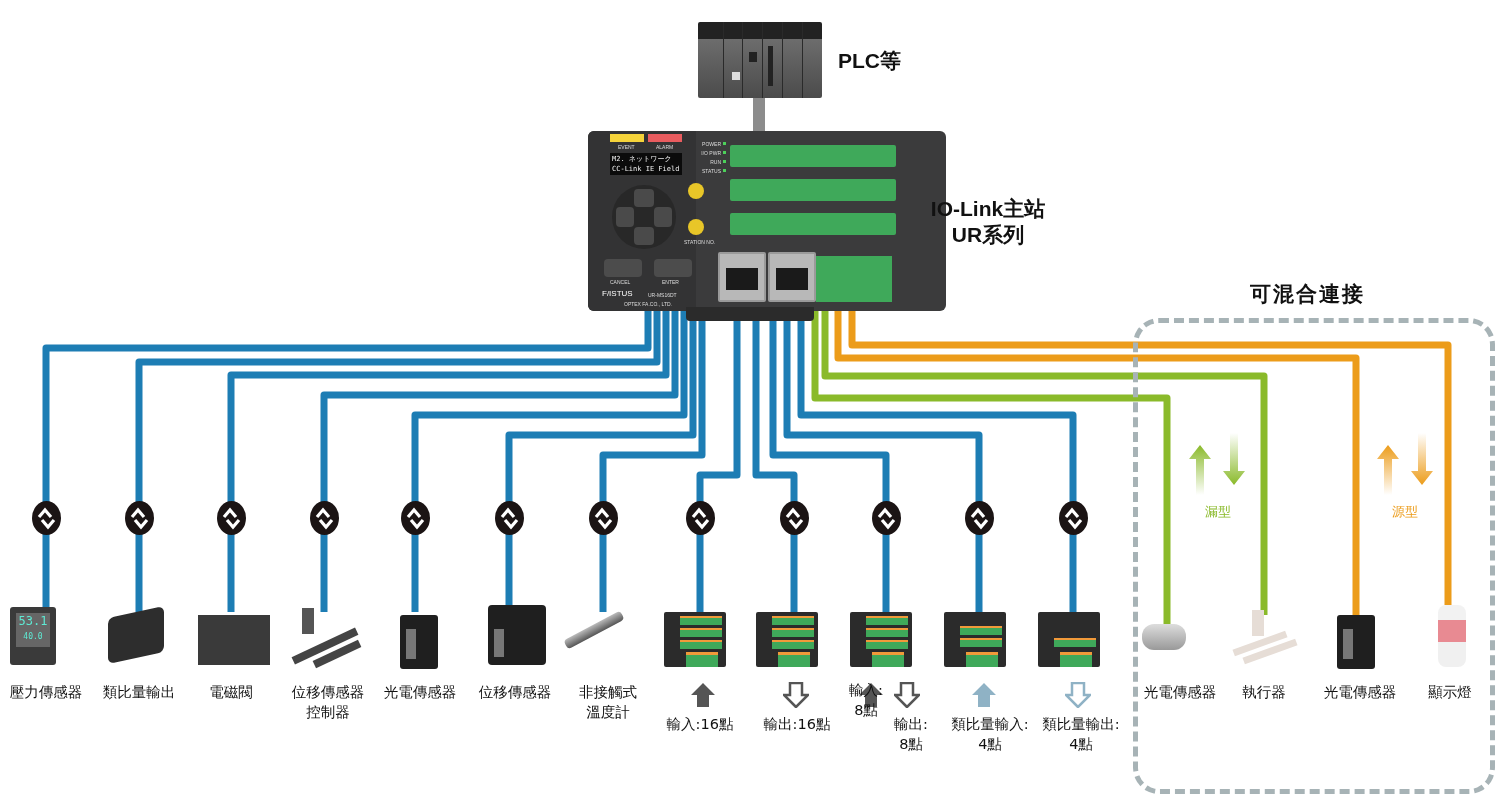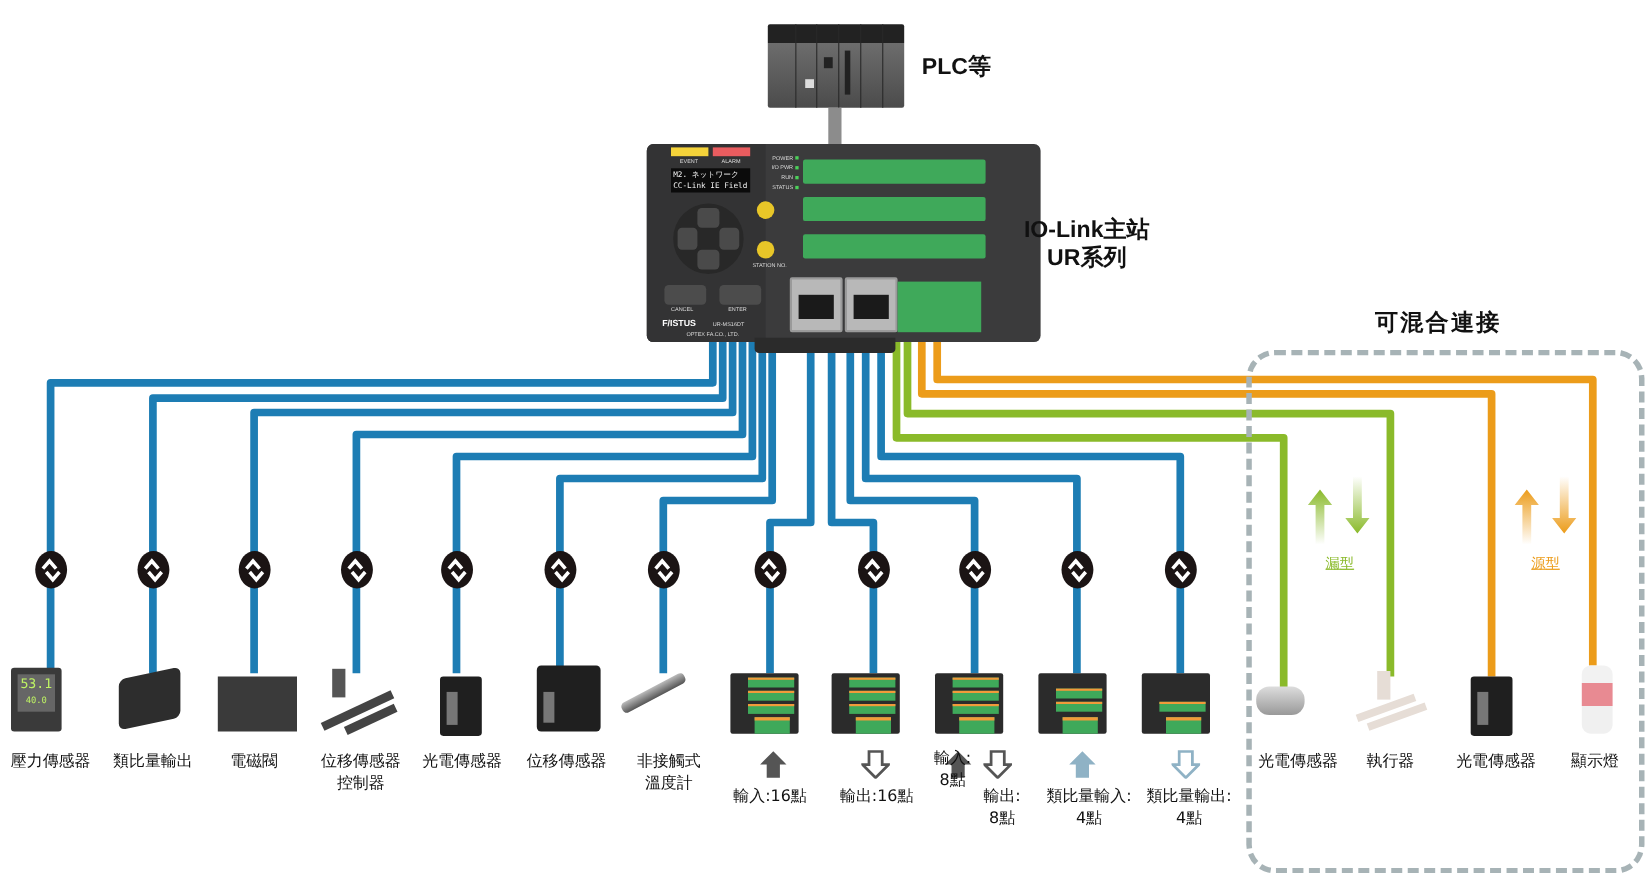--- a/index.html
+++ b/index.html
@@ -2,21 +2,21 @@
 <html><head>
 <meta charset="utf-8">
 <style>
   html, body { margin:0; padding:0; background:#ffffff; }
   body { width:1500px; height:802px; position:relative; overflow:hidden;
          font-family:"DejaVu Sans", sans-serif; color:#111; }
   #wires { position:absolute; left:0; top:0; width:1500px; height:802px; }
   .abs { position:absolute; }
   .title-label { font-family:"Liberation Sans", sans-serif; font-weight:bold; font-size:21px; color:#111; text-align:center; line-height:26px; }
   .dev-label { position:absolute; font-size:14.5px; color:#111; text-align:center; line-height:20px; white-space:nowrap; transform:translateX(-50%); }
-  .sub-label { position:absolute; font-size:13px; text-align:center; transform:translateX(-50%);text-decoration:underline; }
+  .sub-label { position:absolute; font-size:13px; text-align:center; transform:translateX(-50%); }
 
   
   #plc { left:698px; top:22px; width:124px; height:76px; background:linear-gradient(#222 0 22%, #6d6d6d 22%, #4b4b4b 100%); border-radius:2px; display:flex; }
   #plc .slot { flex:1; border-right:1px solid #2a2a2a; position:relative; }
   #plc .slot:last-child { border-right:none; }
   #plc-cable { left:753px; top:98px; width:12px; height:36px; background:#8c8c8c; }
 
   
   #master { left:588px; top:131px; width:358px; height:180px; background:#3b3b3c; border-radius:6px; }
   .m-left { position:absolute; left:0; top:0; width:108px; height:180px; background:#333334; border-radius:6px 0 0 6px; }
@@ -101,21 +101,21 @@
     <div class="dpad">
       <span style="left:22px;top:4px;width:20px;height:18px"></span>
       <span style="left:22px;top:42px;width:20px;height:18px"></span>
       <span style="left:4px;top:22px;width:18px;height:20px"></span>
       <span style="left:42px;top:22px;width:18px;height:20px"></span>
     </div>
     <div class="btn" style="left:16px;top:128px;width:38px;height:18px"></div>
     <div class="btn" style="left:66px;top:128px;width:38px;height:18px"></div>
     <div class="tiny" style="left:22px;top:148px">CANCEL</div>
     <div class="tiny" style="left:74px;top:148px">ENTER</div>
-    <div class="abs" style="left:14px;top:158px;font-size:8px;font-weight:bold;color:#fff;font-family:'Liberation Sans',sans-serif">F/ISTUS</div>
+    <div class="abs" style="left:14px;top:158px;font-size:8px;font-weight:normal;color:#fff;font-family:'Liberation Sans',sans-serif">F/ISTUS</div>
     <div class="tiny" style="left:60px;top:161px">UR-MS16DT</div>
     <div class="tiny" style="left:36px;top:170px">OPTEX FA.CO., LTD.</div>
   </div>
   <div class="leds">
     <div class="led-row">
         <span>POWER</span>
         <i></i>
       </div>
     <div class="led-row">
         <span>I/O PWR</span>
@@ -254,21 +254,21 @@
     </div>
     <div class="node" style="left: 1073px; top: 518px;">
       <svg viewBox="0 0 29 34">
         <polyline points="7,16 13,9 19,16" fill="none" stroke="#fff" stroke-width="3.2"></polyline>
         <polyline points="10,19 16,26 22,19" fill="none" stroke="#fff" stroke-width="3.2"></polyline>
       </svg>
     </div>
   </div>
 
 <div class="dev" style="left:10px;top:607px;width:46px;height:58px;background:#3a3a3a;border-radius:3px">
-  <div style="position:absolute;left:6px;top:6px;width:34px;height:34px;background:#666;color:#bef264;font-family:'DejaVu Sans Mono',monospace;font-size:12px;line-height:16px;text-align:center">
+  <div style="position:absolute;left:6px;top:6px;width:34px;height:34px;background:#666;color:#5eead4;font-family:'DejaVu Sans Mono',monospace;font-size:12px;line-height:16px;text-align:center">
     <div>53.1</div>
     <div style="font-size:8px">40.0</div>
   </div>
 </div>
 <div class="dev" style="left:108px;top:612px;width:56px;height:46px;background:#2d2d2d;border-radius:6px;transform:skewY(-12deg)"></div>
 <div class="dev" style="left:198px;top:615px;width:72px;height:50px;background:#3a3a3a"></div>
 <div class="dev" style="left:290px;top:608px;width:70px;height:60px">
   <div style="position:absolute;left:12px;top:0;width:12px;height:26px;background:#555"></div>
   <div style="position:absolute;left:0;top:34px;width:70px;height:8px;background:#444;transform:rotate(-25deg)"></div>
   <div style="position:absolute;left:22px;top:42px;width:50px;height:8px;background:#444;transform:rotate(-25deg)"></div>

